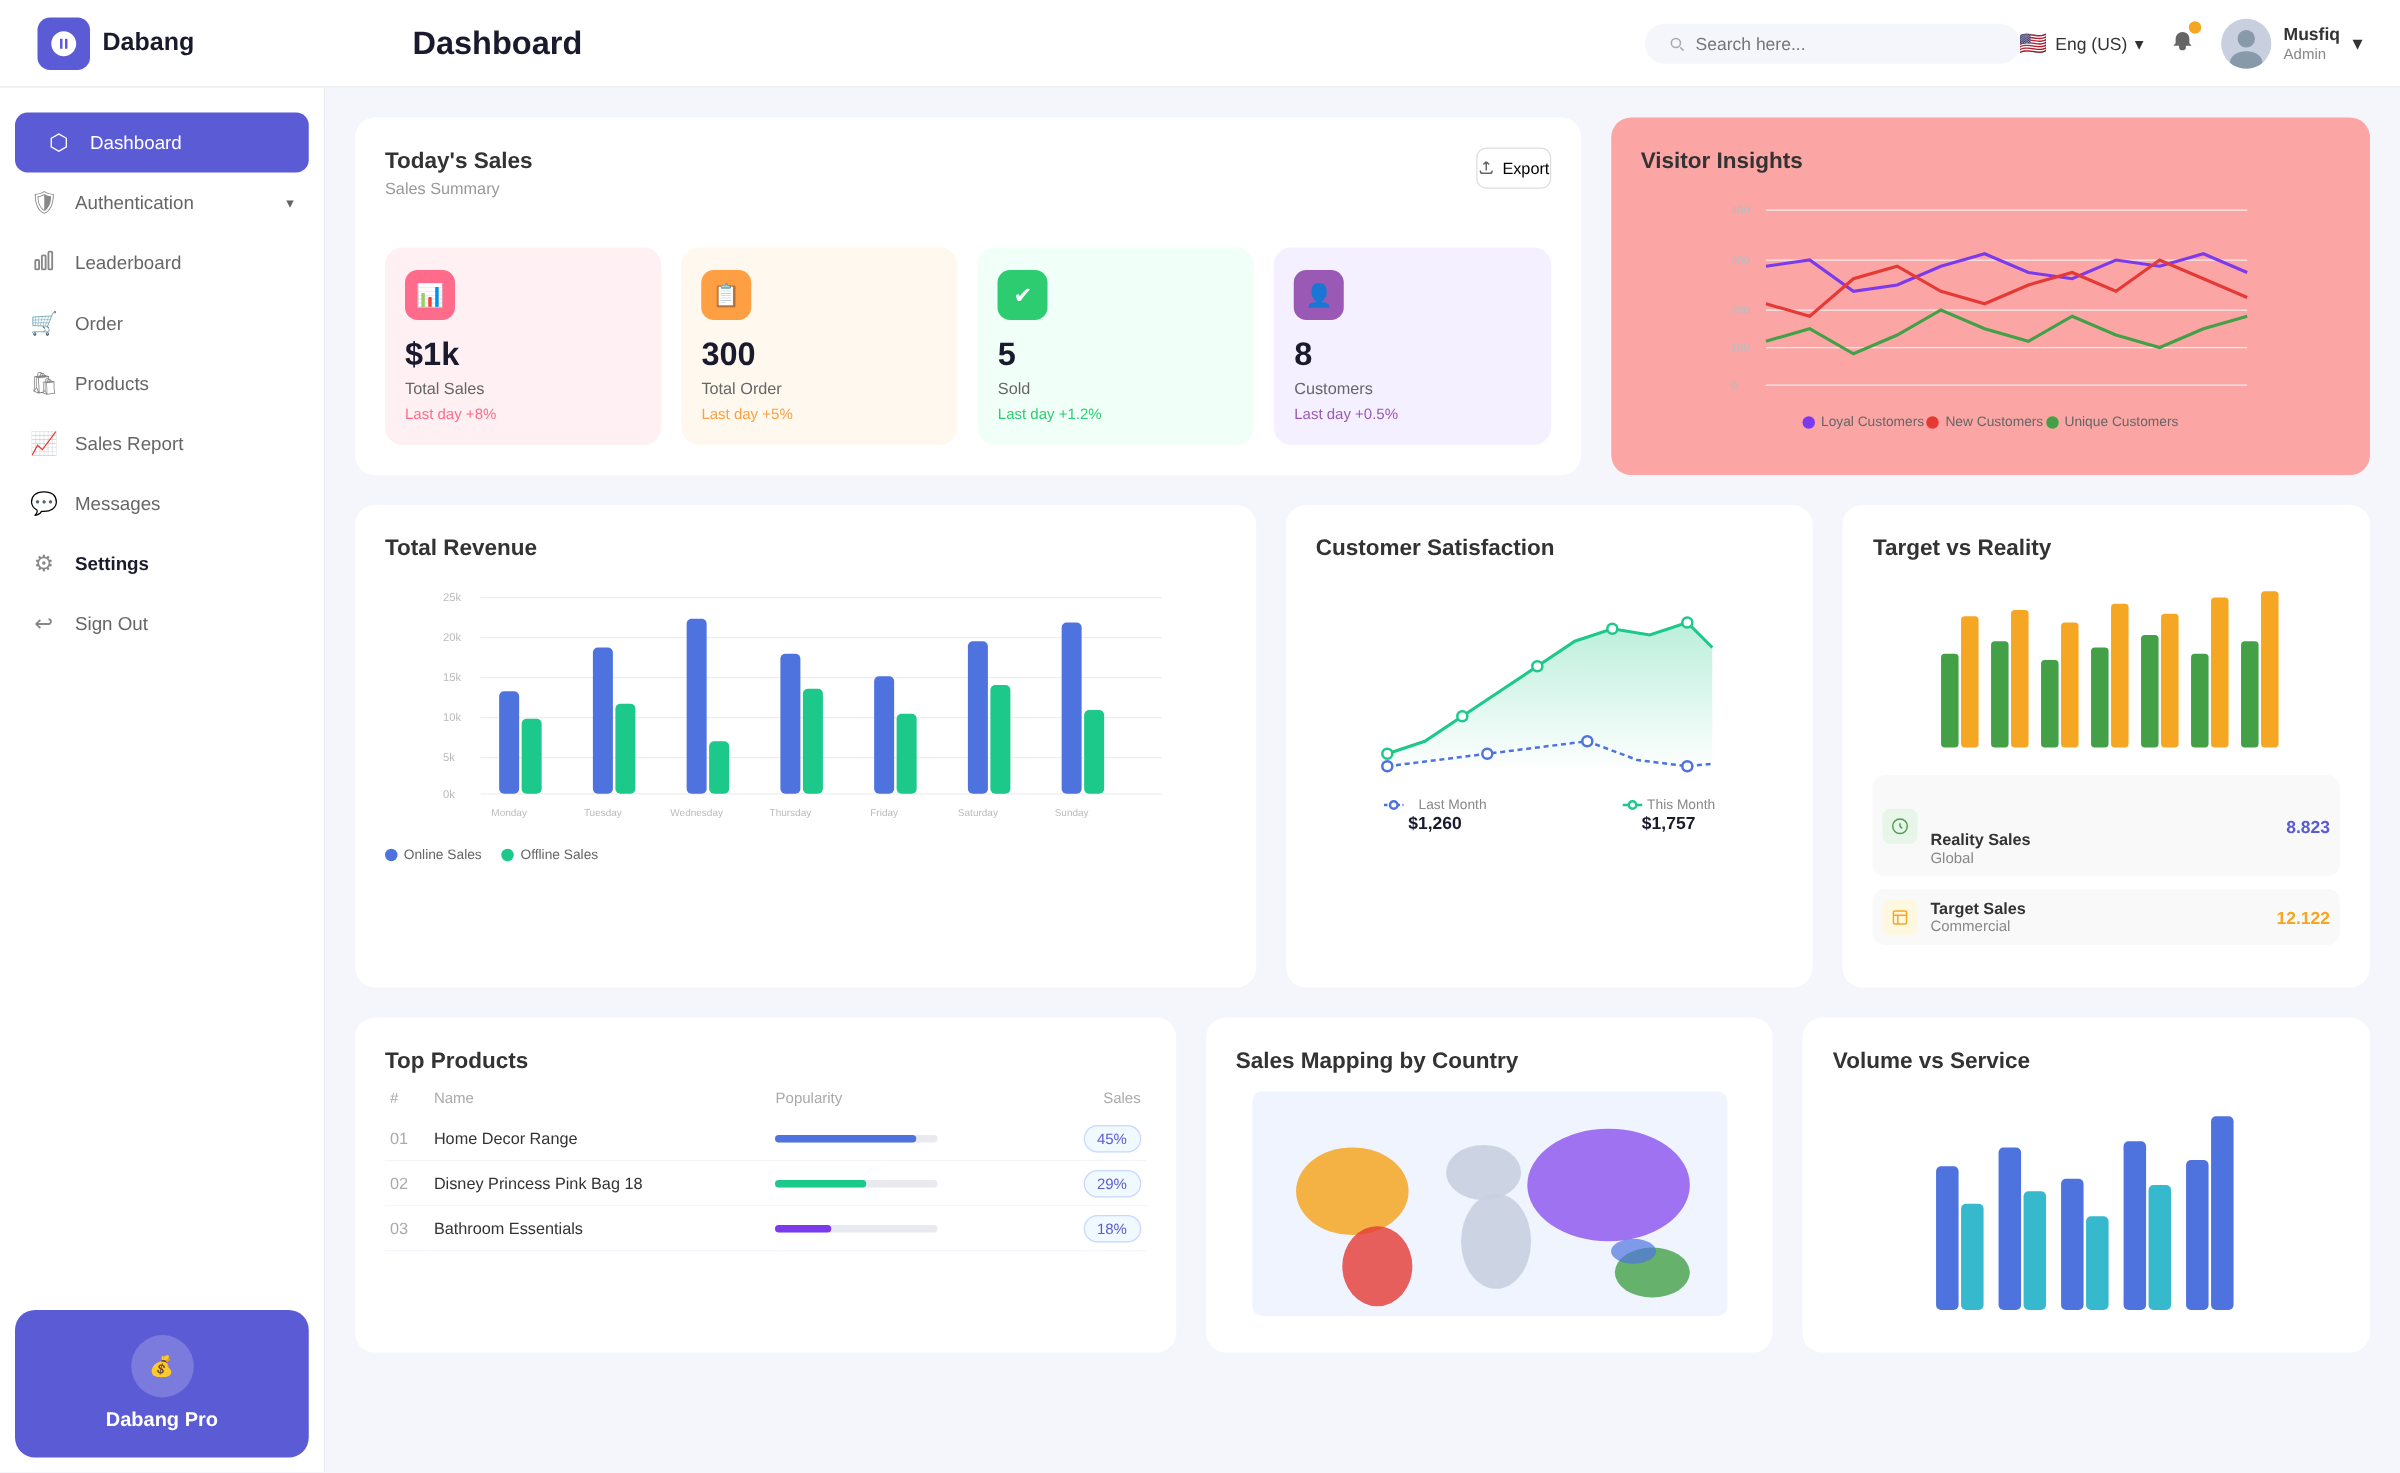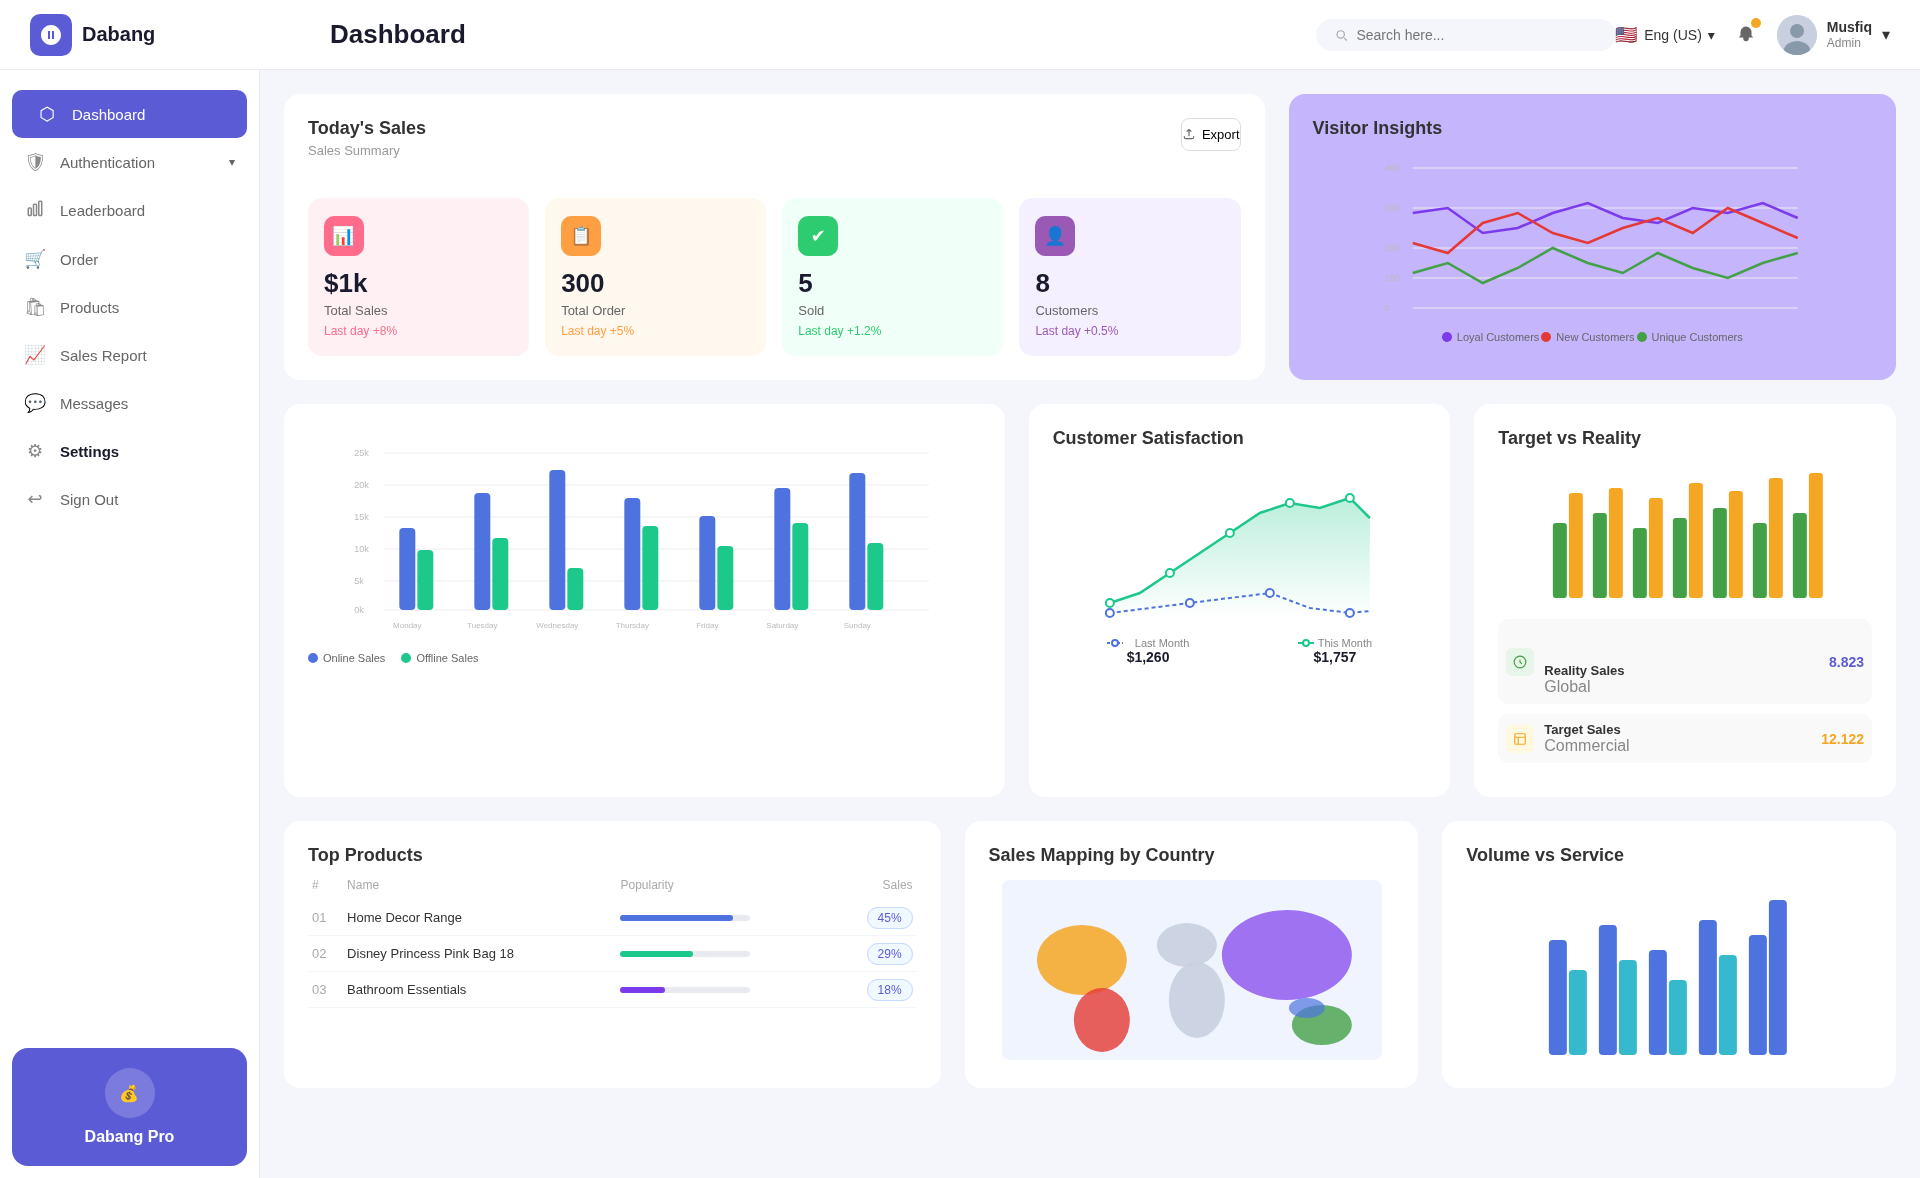--- a/index.html
+++ b/index.html
@@ -68,21 +68,21 @@
       margin: 0 auto 10px;
     }
     .sidebar-bottom-title { font-size: 16px; font-weight: 700; }
 
     
     .main { margin-left: 260px; flex: 1; padding: 24px; }
 
     
     .section-top { display: flex; gap: 24px; margin-bottom: 24px; }
     .sales-card { background: #fff; border-radius: 16px; padding: 24px; flex: 2; }
-    .visitor-card { background: #c4b5fd; border-radius: 16px; padding: 24px; flex: 1.2; }
+    .visitor-card { background: #fca5a5; border-radius: 16px; padding: 24px; flex: 1.2; }
     .card-title { font-size: 18px; font-weight: 700; margin-bottom: 4px; }
     .card-subtitle { font-size: 13px; color: #999; margin-bottom: 20px; }
 
     .export-btn {
       float: right; border: 1px solid #ddd; background: #fff;
       border-radius: 8px; padding: 8px 0; font-size: 13px; cursor: pointer;
       display: flex; gap: 6px;
     }
 
     
@@ -143,21 +143,21 @@
     .svg-chart { width: 100%; }
 
     
     .chart-legend { display: flex; gap: 16px; margin-top: 10px; justify-content: flex-start; }
     .legend-dot-circle { width: 10px; height: 10px; border-radius: 50%; display: inline-block; }
 
     
     .tvr-legend { margin-top: 12px; }
     .tvr-row { display: flex; align-items: center; gap: 10px; margin-bottom: 10px; padding: 8px; background: #f9f9f9; border-radius: 10px; }
     .tvr-icon { width: 28px; height: 28px; border-radius: 6px; display: flex; align-items: center; justify-content: center; font-size: 12px; }
-    .tvr-label { font-size: 16px; color: #888; }
+    .tvr-label { font-size: 12px; color: #888; }
     .tvr-value { margin-left: auto; font-size: 14px; font-weight: 700; color: #5b5bd6; }
     .tvr-value.orange { color: #f5a623; }
 
     
     .sat-values { display: flex; justify-content: space-around; margin-top: 10px; }
     .sat-item { text-align: center; }
     .sat-period { font-size: 11px; color: #888; }
     .sat-val { font-size: 14px; font-weight: 700; color: #1a1a2e; }
   </style>
 </head>
@@ -354,20 +354,21 @@
             <div class="legend-dot" style="background:#43a047;"></div>
             <span>Unique Customers</span>
           </div>
         </div>
       </div>
     </div>
 
     <div class="section-mid">
 
       <div class="revenue-card">
+        <div class="card-title">Total Revenue</div>
         <svg class="svg-chart" height="200" viewBox="0 0 580 200" style="margin-top:10px;">
 
           <text x="0" y="18" font-size="9" fill="#bbb">25k</text>
           <text x="0" y="50" font-size="9" fill="#bbb">20k</text>
           <text x="0" y="82" font-size="9" fill="#bbb">15k</text>
           <text x="0" y="114" font-size="9" fill="#bbb">10k</text>
           <text x="0" y="146" font-size="9" fill="#bbb">5k</text>
           <text x="0" y="175" font-size="9" fill="#bbb">0k</text>
 
           <line x1="30" y1="15" x2="575" y2="15" stroke="#eee" stroke-width="1"></line>

